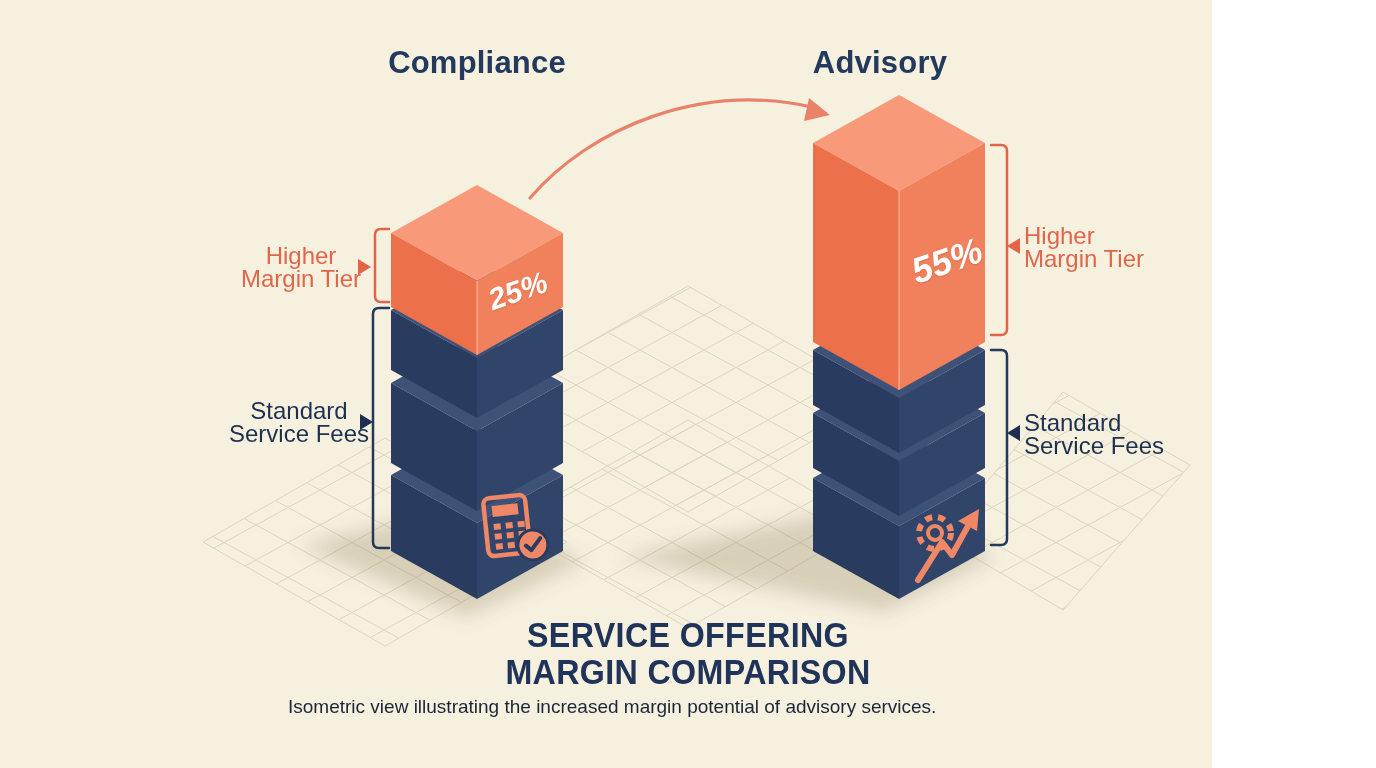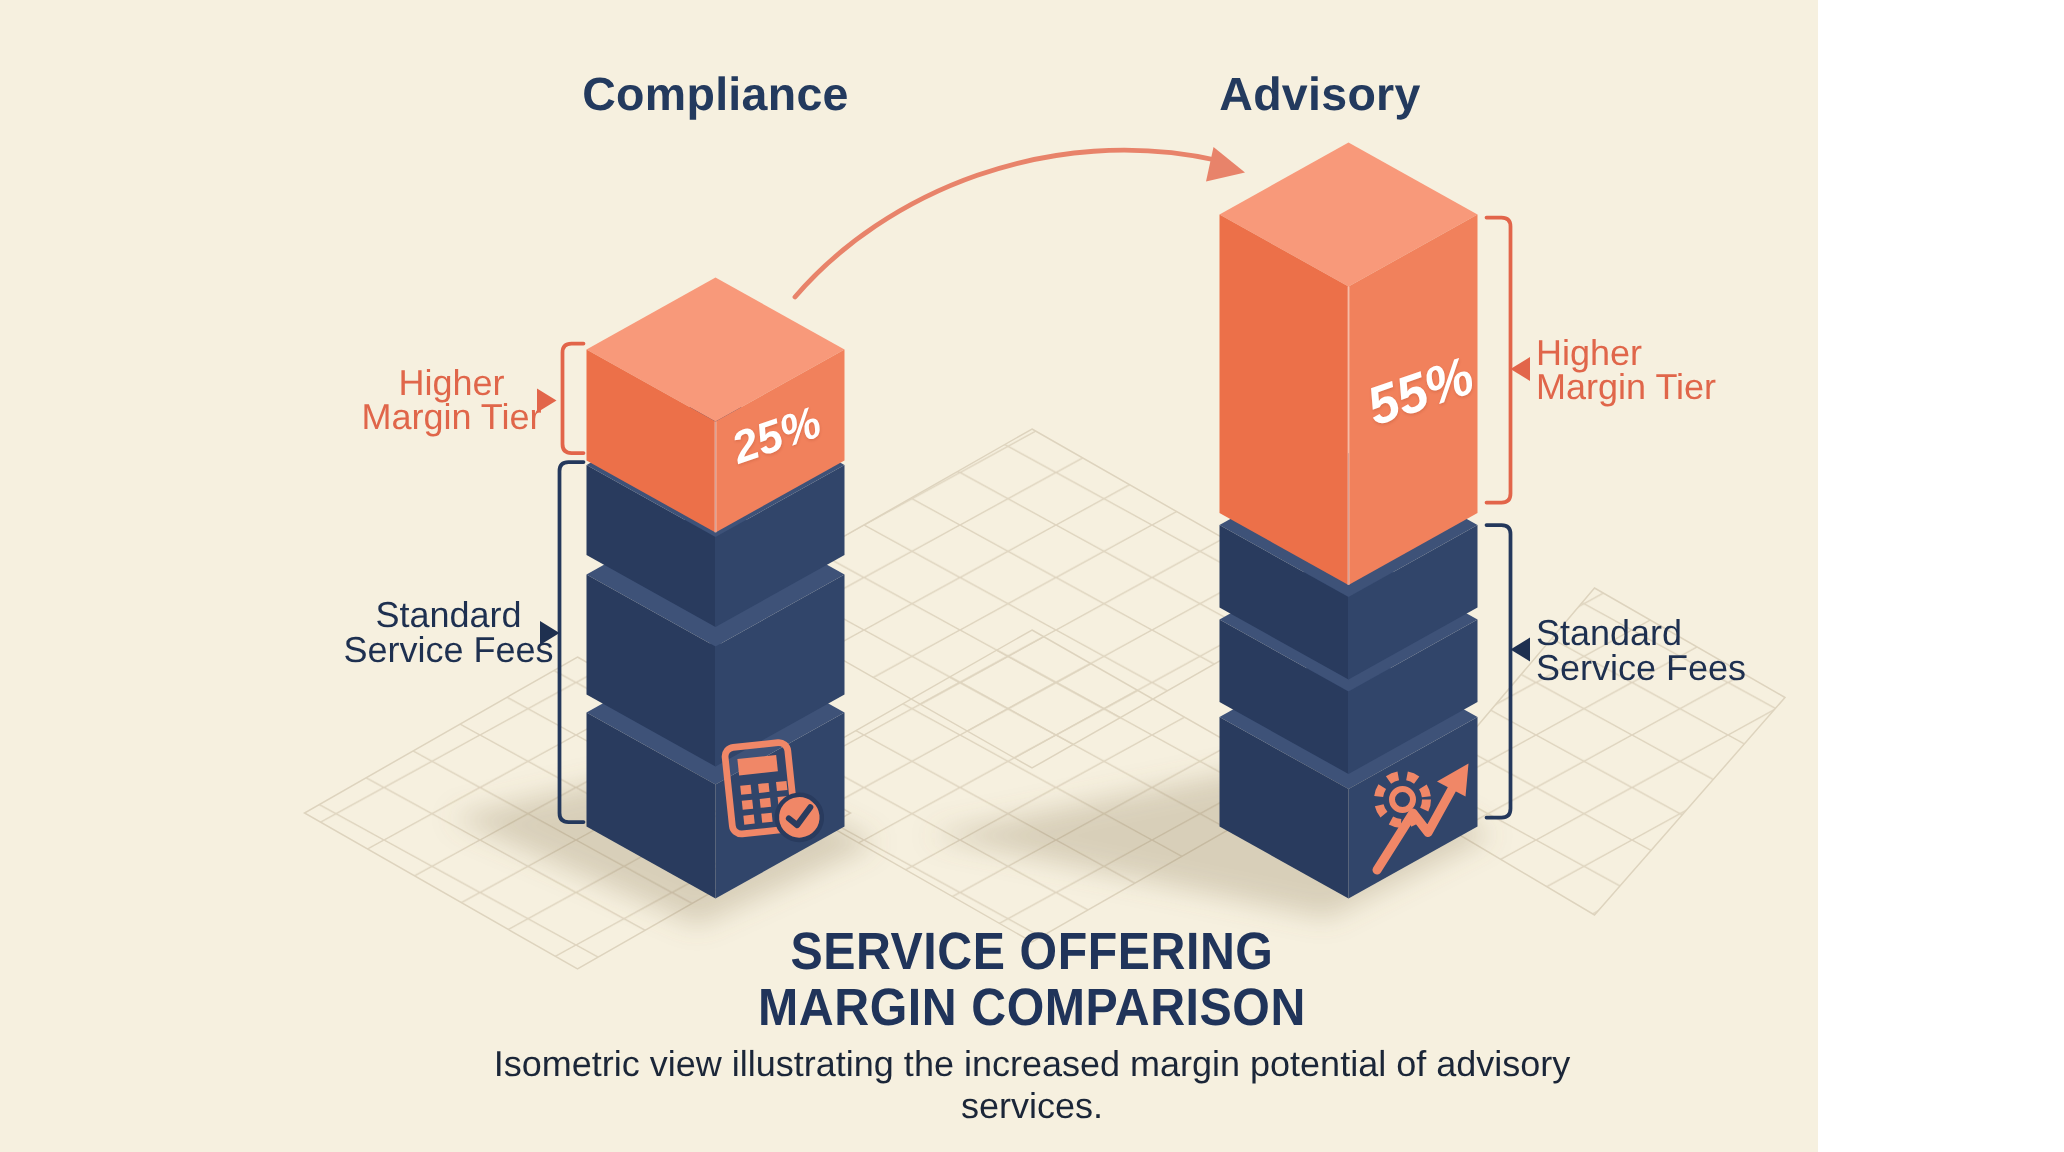--- a/index.html
+++ b/index.html
@@ -30,22 +30,22 @@
     text-shadow:0 1px 2px rgba(120,40,10,.18);
   }
   .pct-25{width:120px;font-size:30px;transform:rotate(-19deg);}
   .pct-55{width:130px;font-size:36px;transform:rotate(-19deg);}
   .main-title{
     left:188px;width:1000px;text-align:center;
     font-size:35px;font-weight:700;color:#20345a;line-height:37px;
     transform:scaleX(.92);letter-spacing:.4px;
   }
   .subtitle{
-    left:288px;width:800px;text-align:center;
-    font-size:24px;font-weight:500;color:#1b2638;
+    left:288px;width:800px;text-align:left;
+    font-size:19px;font-weight:500;color:#1b2638;
   }
 </style>
 </head>
 <body>
 
 <div class="stage">
 
   <svg width="1376" height="768" viewBox="0 0 1376 768">
     <defs>
       <pattern id="isoGrid" width="64" height="35" patternUnits="userSpaceOnUse">

